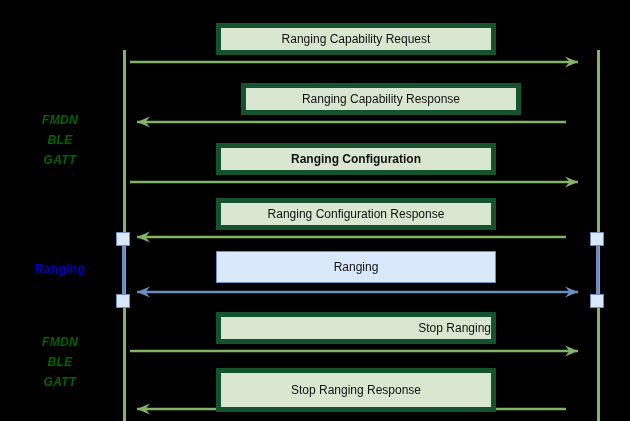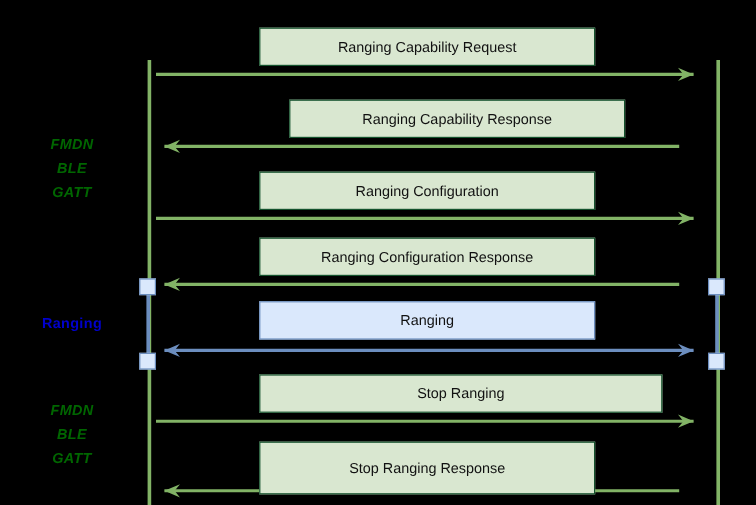--- a/index.html
+++ b/index.html
@@ -58,21 +58,21 @@
     box-sizing: border-box;
     display: flex;
     align-items: center;
     justify-content: center;
     font-size: 12px;
     line-height: 1.2;
     text-align: center;
   }
   .msg-box.green {
     background: #d9e7d0;
-    border: 1px solid #14532d;
+    border: 5px solid #14532d;
     color: #111111;
   }
   .msg-box.blue {
     background: #dae8fc;
     border: 1px solid #6c8ebf;
     color: #111111;
   }
 
   
   .arrow-svg {
@@ -149,30 +149,30 @@
       </div>
     </div>
 
   <div id="message-box-layer">
       <div class="msg-box green" style="left: 216px; top: 23px; width: 280px; height: 32px;">
         <span>Ranging Capability Request</span>
       </div>
       <div class="msg-box green" style="left: 216px; top: 83px; width: 280px; height: 32px; margin-left: 25px;">
         <span>Ranging Capability Response</span>
       </div>
-      <div class="msg-box green" style="left: 216px; top: 143px; width: 280px; height: 32px;">
+      <div class="msg-box green" style="left: 216px; top: 143px; width: 280px; height: 32px; font-weight: bold;">
         <span>Ranging Configuration</span>
       </div>
       <div class="msg-box green" style="left: 216px; top: 198px; width: 280px; height: 32px;">
         <span>Ranging Configuration Response</span>
       </div>
       <div class="msg-box blue" style="left: 216px; top: 251px; width: 280px; height: 32px;">
         <span>Ranging</span>
       </div>
-      <div class="msg-box green" style="left: 216px; top: 312px; width: 336px; height: 32px;">
+      <div class="msg-box green" style="left: 216px; top: 312px; width: 280px; height: 32px; justify-content: flex-end;">
         <span>Stop Ranging</span>
       </div>
       <div class="msg-box green" style="left: 216px; top: 368px; width: 280px; height: 44px;">
         <span>Stop Ranging Response</span>
       </div>
     </div>
 
 </div>
 
 </body></html>

